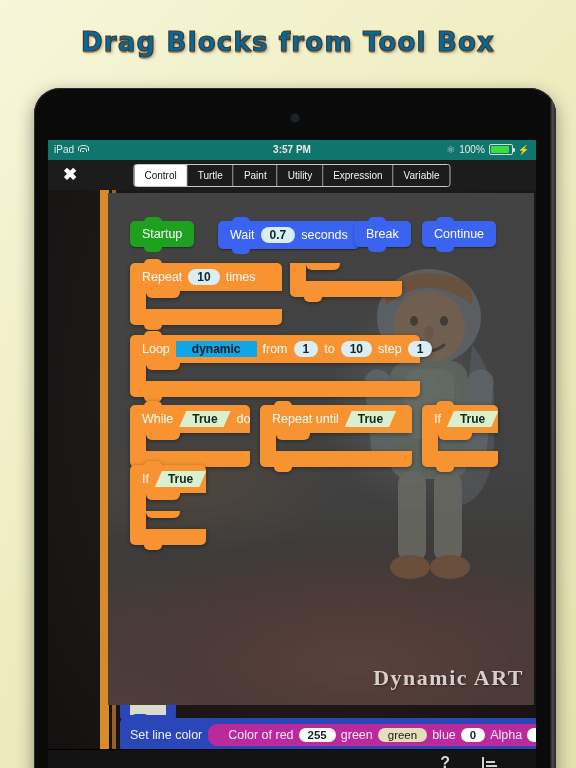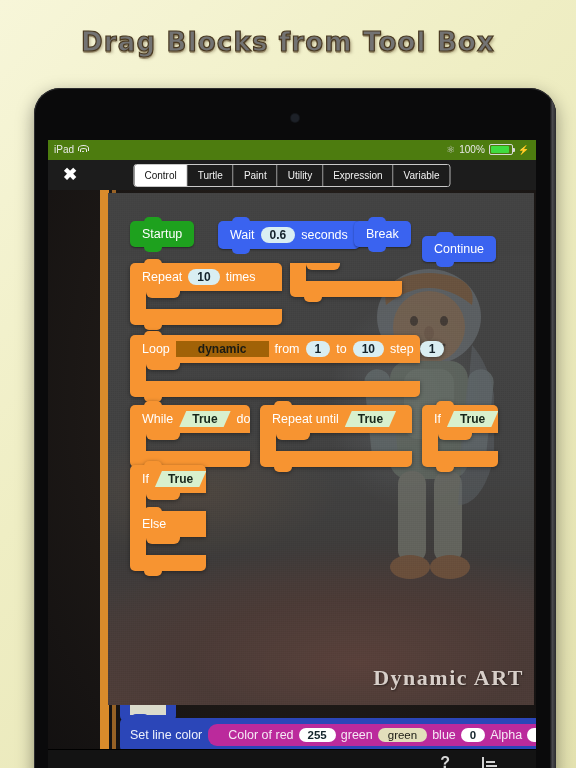--- a/index.html
+++ b/index.html
@@ -7,21 +7,21 @@
     width:576px;height:768px;overflow:hidden;
     font-family:"Liberation Sans", sans-serif;
     background:linear-gradient(135deg,#f7f6d9 0%,#efeec4 40%,#e4e2b0 100%);
     position:relative;
   }
   
   #title-banner{
     position:absolute;left:0;top:20px;width:576px;height:44px;
     text-align:center;line-height:44px;
     font-size:26px;font-weight:bold;letter-spacing:1.2px;
-    color:#737373;
+    color:#0369a1;
     -webkit-text-stroke:1.2px #4a3a22;
     text-shadow:0 2px 0 rgba(90,70,40,.45), 2px 2px 3px rgba(80,60,30,.35);
     font-family:"DejaVu Sans", sans-serif;
     white-space:nowrap;
   }
   
   #ipad{
     position:absolute;left:34px;top:88px;width:522px;height:690px;
     background:#0a0a0b;
     border-radius:26px 26px 0 0;
@@ -38,21 +38,21 @@
     background:#1d2128;box-shadow:0 0 0 1px #14171b;
   }
   
   #screen{
     position:absolute;left:14px;top:52px;width:488px;height:638px;
     background:#1b1b1b;overflow:hidden;
   }
   
   #status-bar{
     position:absolute;left:0;top:0;width:488px;height:20px;
-    background:#4d7c0f;color:#e9e9e9;font-size:10px;
+    background:#0f766e;color:#e9e9e9;font-size:10px;
   }
   #status-left{position:absolute;left:6px;top:4px;display:flex;align-items:center;gap:4px;}
   #status-center{position:absolute;left:0;top:4px;width:488px;text-align:center;font-weight:bold;font-size:10px;}
   #status-right{position:absolute;right:6px;top:4px;display:flex;align-items:center;gap:4px;}
   .wifi-icon{display:inline-block;width:11px;height:9px;position:relative;}
   .wifi-icon i{position:absolute;left:50%;border:1.3px solid #e9e9e9;border-bottom:none;border-radius:50% 50% 0 0;}
   .wifi-icon i:nth-child(1){width:9px;height:5px;margin-left:-5.2px;top:0;}
   .wifi-icon i:nth-child(2){width:5px;height:3px;margin-left:-3.2px;top:2.5px;}
   .wifi-icon i:nth-child(3){width:1.6px;height:1.6px;margin-left:-1.5px;top:5.5px;background:#e9e9e9;border-radius:50%;border:none;}
   .bt-icon{font-size:10px;line-height:10px;color:#cfcfcf;}
@@ -164,21 +164,21 @@
   }
   .cblk .bottom{
     background:#f79431;height:16px;border-radius:0 0 5px 5px;position:relative;
   }
   .cblk .bottom:after{
     content:"";position:absolute;left:14px;bottom:-5px;width:18px;height:5px;border-radius:0 0 5px 5px;background:#f79431;
   }
   .num-oval{
     background:#d9eef2;color:#13222a;border-radius:999px;padding:1px 9px;font-size:12px;font-weight:bold;
   }
-  .dyn-box{background:#a16207;color:#1b1b14;padding:1px 22px;font-size:12px;font-weight:bold;}
+  .dyn-box{background:#0ea5e9;color:#1b1b14;padding:1px 16px;font-size:12px;font-weight:bold;}
   .hex{
     background:#d8f0cd;color:#16261a;font-size:12px;font-weight:bold;padding:1px 10px;
     clip-path:polygon(7px 0,100% 0,calc(100% - 7px) 100%,0 100%);
     padding-left:13px;padding-right:13px;
   }
   .lbl{color:#ffffff;}
   
   #bottom-bar{
     position:absolute;left:0;bottom:0;width:488px;height:28px;background:#131313;
     border-top:1px solid #000;
@@ -205,20 +205,21 @@
 
     <div id="status-bar">
       <div id="status-left">
         <span>iPad</span>
         <span class="wifi-icon">
             <i></i>
             <i></i>
             <i></i>
           </span>
       </div>
+      <div id="status-center">3:57 PM</div>
       <div id="status-right">
         <span class="bt-icon">⚛</span>
         <span>100%</span>
         <span class="battery">
             <b></b>
           </span>
         <span class="bolt">⚡</span>
       </div>
     </div>
 
@@ -287,30 +288,30 @@
         </div>
 
         <div class="blk" style="left:22px;top:28px;">
           <div class="hat green">
               <span class="lbl">Startup</span>
             </div>
         </div>
         <div class="blk" style="left:110px;top:28px;text-align:right;">
           <div class="hat blue">
             <span class="lbl">Wait</span>
-            <span class="num-oval">0.6</span>
+            <span class="num-oval">0.7</span>
             <span class="lbl">seconds</span>
           </div>
         </div>
         <div class="blk" style="left:246px;top:28px;">
           <div class="hat blue">
               <span class="lbl">Break</span>
             </div>
         </div>
-        <div class="blk" style="left:314px;top:43px;text-align:right;">
+        <div class="blk" style="left:314px;top:28px;text-align:right;">
           <div class="hat blue">
               <span class="lbl">Continue</span>
             </div>
         </div>
 
         <div class="cblk" style="left:22px;top:70px;width:152px;">
           <div class="top">
             <span class="lbl">Repeat</span>
             <span class="num-oval">10</span>
             <span class="lbl">times</span>
@@ -384,23 +385,20 @@
 
         <div class="cblk" style="left:22px;top:272px;width:76px;">
           <div class="top">
             <span class="lbl">If</span>
             <span class="hex">True</span>
           </div>
           <div class="mouth">
               <div class="arm"></div>
               <div class="notch"></div>
             </div>
-          <div class="top" style="border-radius:0;">
-            <span class="lbl">Else</span>
-          </div>
           <div class="mouth">
               <div class="arm"></div>
               <div class="notch"></div>
             </div>
           <div class="bottom"></div>
         </div>
       </div>
 
     </div>
 

